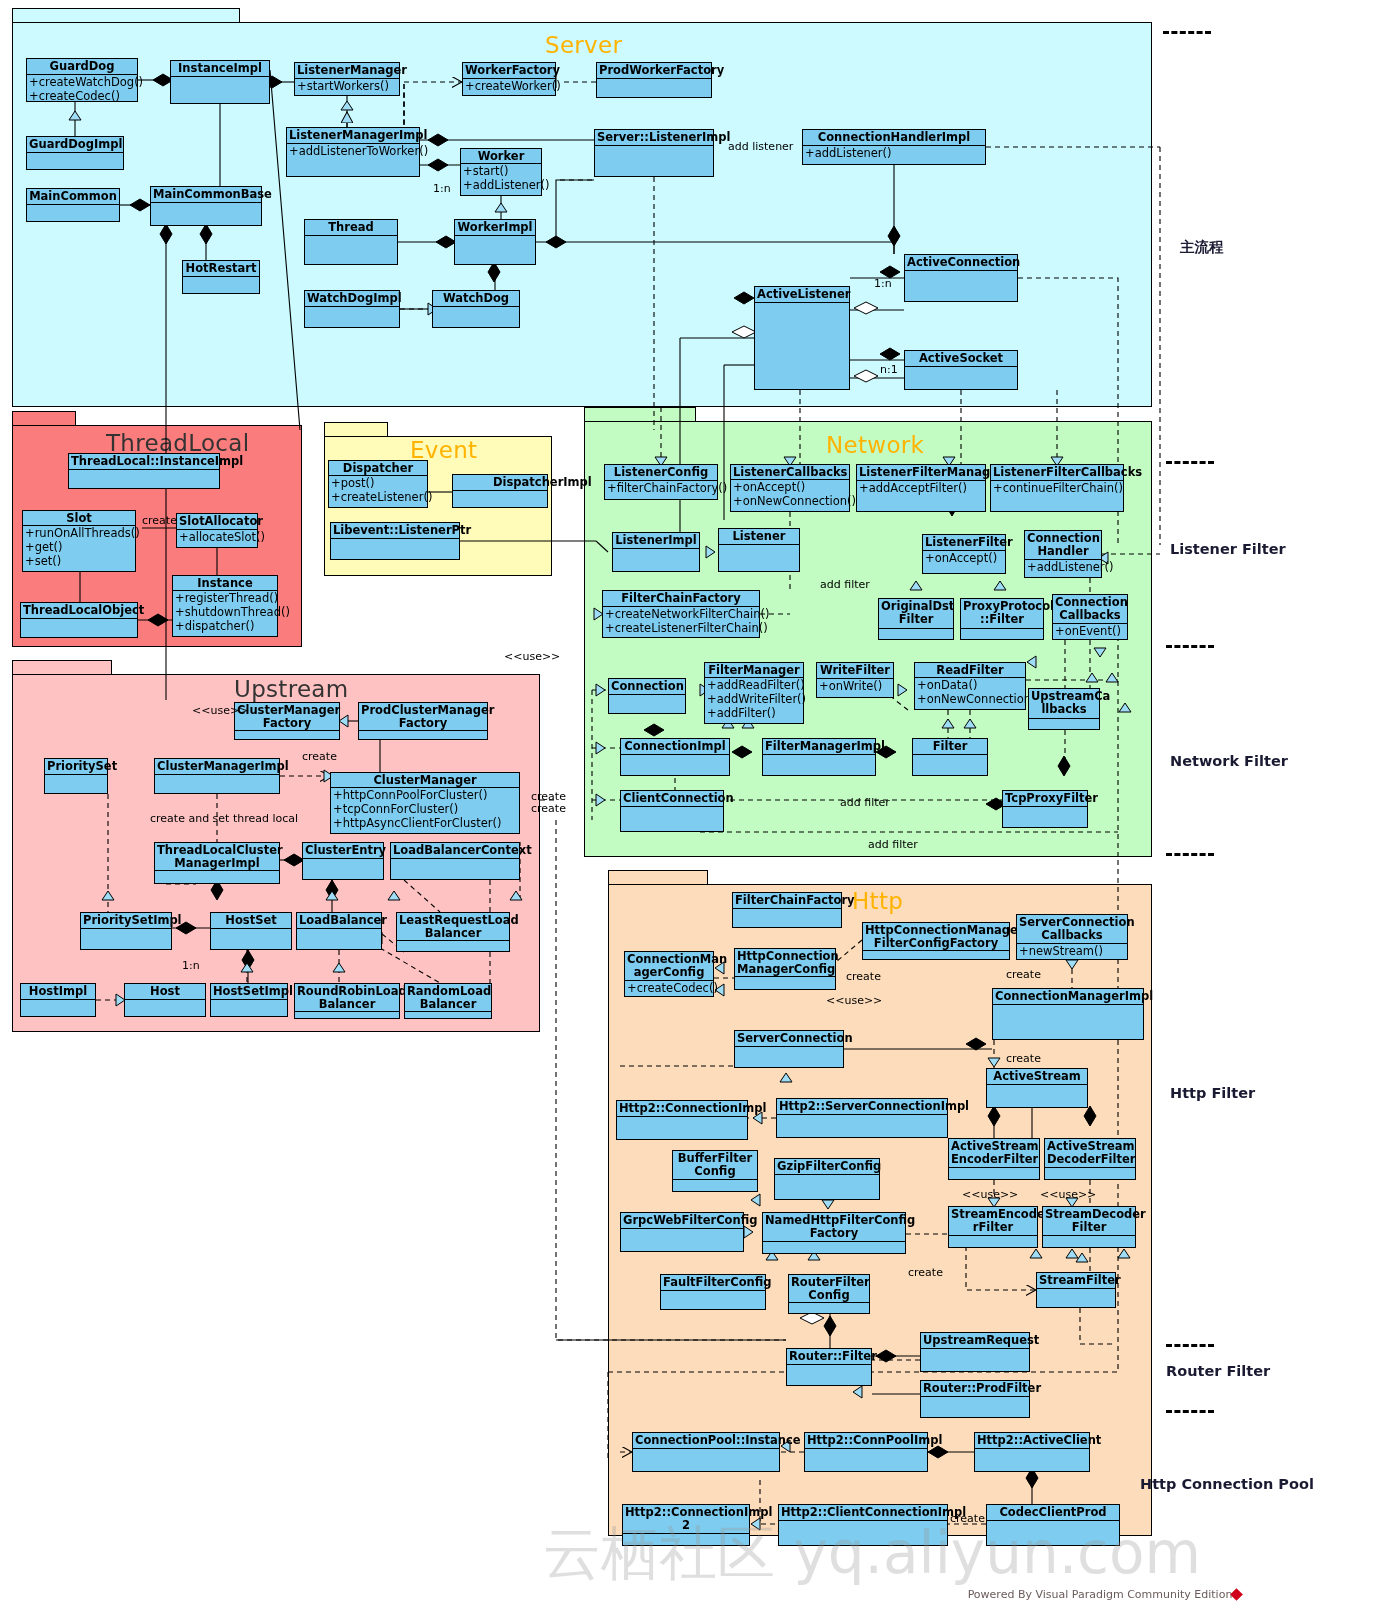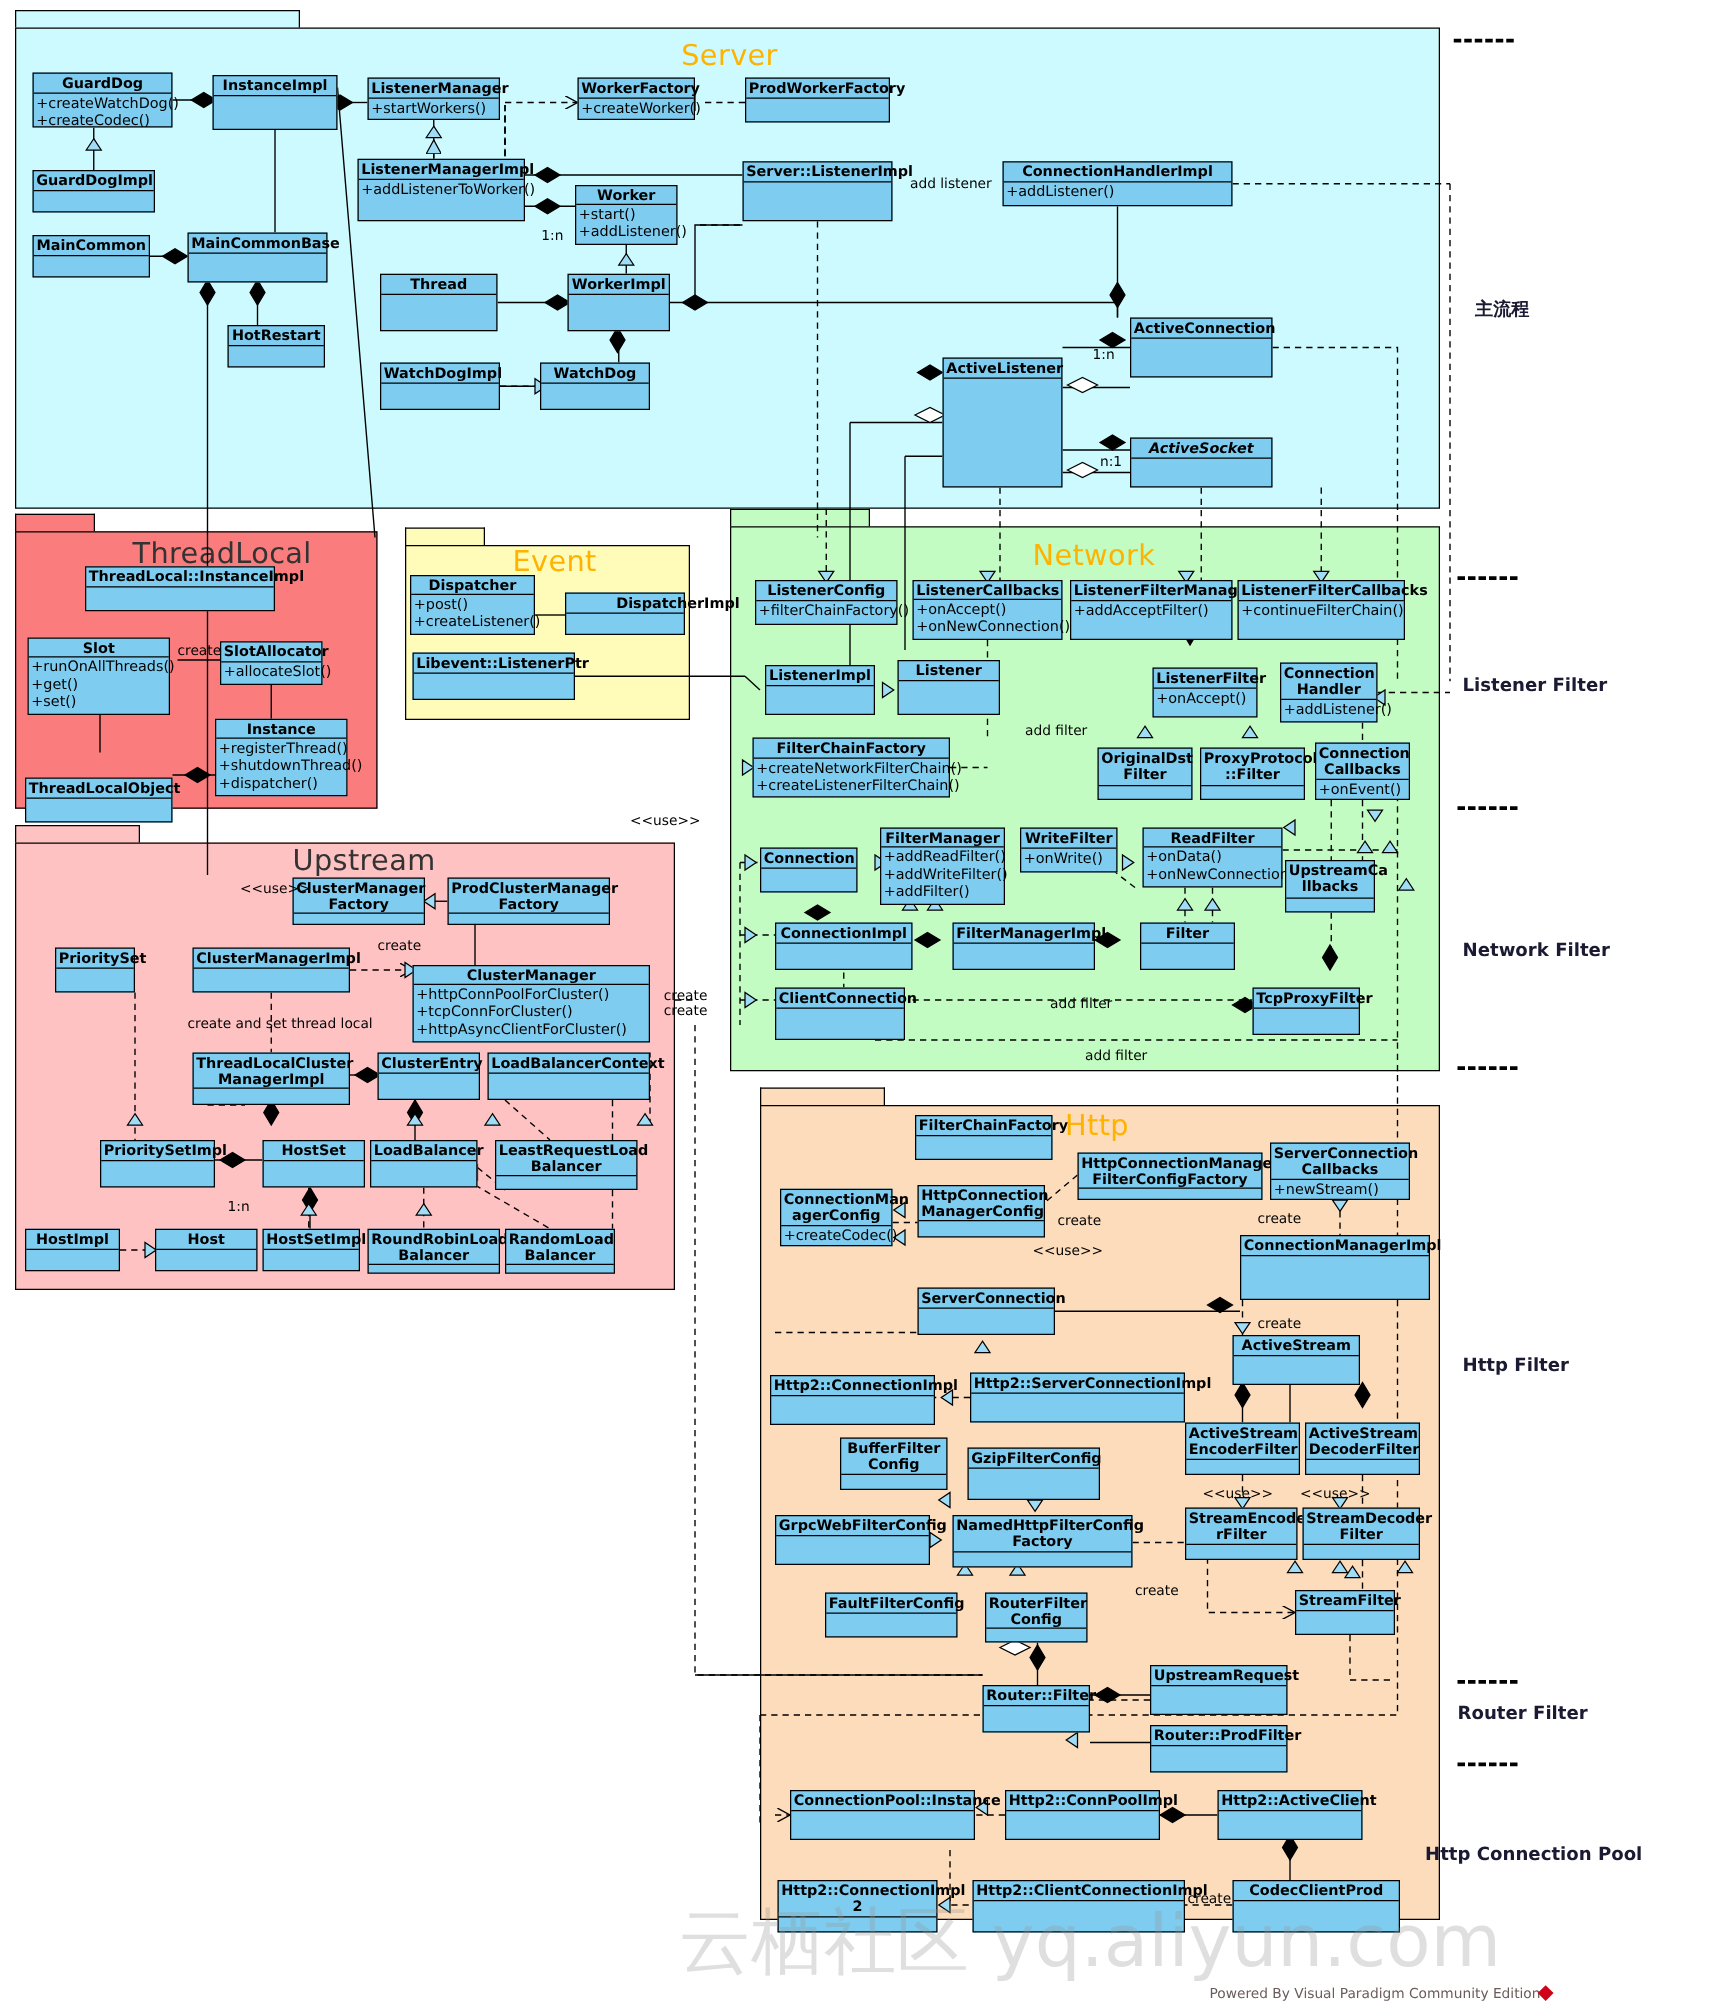--- a/index.html
+++ b/index.html
@@ -394,21 +394,21 @@
       </div>
       <div class="cls" style="left: 754px; top: 286px; width: 96px; height: 104px;">
         <div class="nm" style="height: 16px;">ActiveListener</div>
         <div class="ops"></div>
       </div>
       <div class="cls" style="left: 904px; top: 254px; width: 114px; height: 48px;">
         <div class="nm" style="height: 16px;">ActiveConnection</div>
         <div class="ops"></div>
       </div>
       <div class="cls" style="left: 904px; top: 350px; width: 114px; height: 40px;">
-        <div class="nm" style="height: 16px; font-style: italic;">ActiveSocket</div>
+        <div class="nm" style="height: 16px;">ActiveSocket</div>
         <div class="ops"></div>
       </div>
       <div class="cls" style="left: 68px; top: 453px; width: 152px; height: 36px;">
         <div class="nm" style="height: 16px;">ThreadLocal::InstanceImpl</div>
         <div class="ops"></div>
       </div>
       <div class="cls" style="left: 22px; top: 510px; width: 114px; height: 62px;">
         <div class="nm" style="height: 15px;">Slot</div>
         <div class="ops">
           <div>+runOnAllThreads()</div>
@@ -423,21 +423,21 @@
         </div>
       </div>
       <div class="cls" style="left: 172px; top: 575px; width: 106px; height: 62px;">
         <div class="nm" style="height: 15px;">Instance</div>
         <div class="ops">
           <div>+registerThread()</div>
           <div>+shutdownThread()</div>
           <div>+dispatcher()</div>
         </div>
       </div>
-      <div class="cls" style="left: 20px; top: 622px; width: 118px; height: 36px;">
+      <div class="cls" style="left: 20px; top: 602px; width: 118px; height: 36px;">
         <div class="nm" style="height: 16px;">ThreadLocalObject</div>
         <div class="ops"></div>
       </div>
       <div class="cls" style="left: 328px; top: 460px; width: 100px; height: 48px;">
         <div class="nm" style="height: 15px;">Dispatcher</div>
         <div class="ops">
           <div>+post()</div>
           <div>+createListener()</div>
         </div>
       </div>

